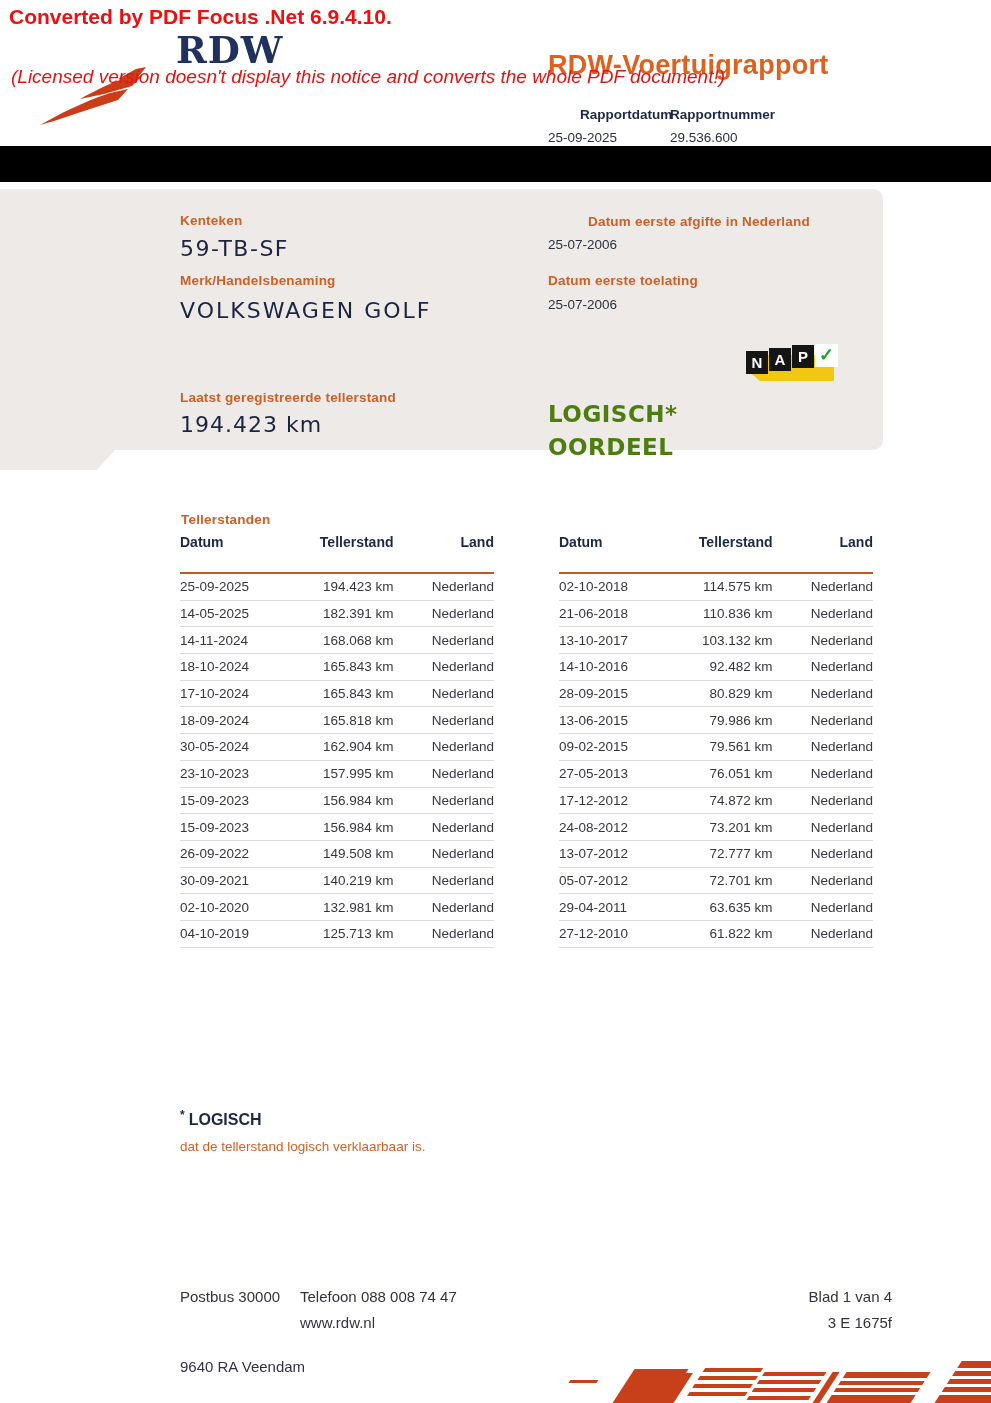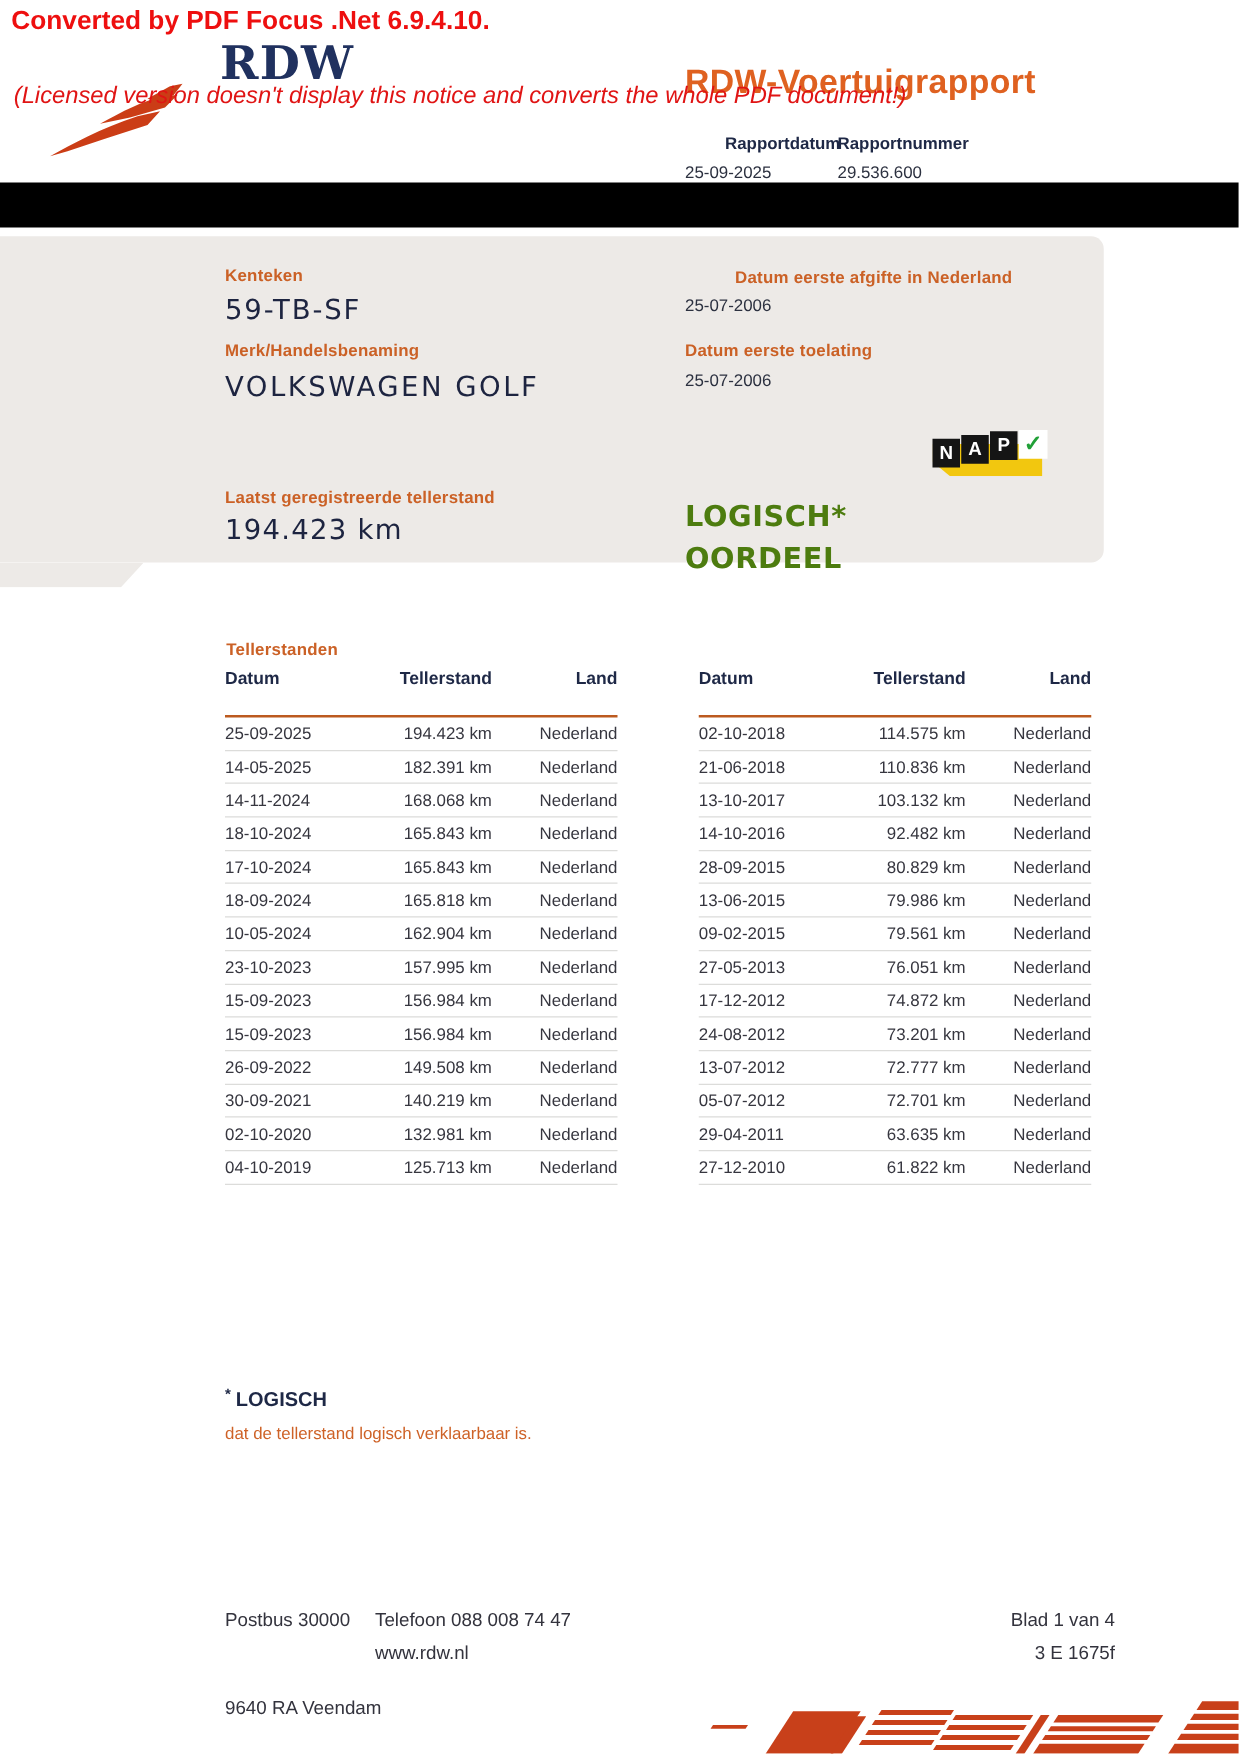--- a/index.html
+++ b/index.html
@@ -155,21 +155,21 @@
         <div class="c1">17-10-2024</div>
         <div class="c2">165.843 km</div>
         <div class="c3">Nederland</div>
       </div>
       <div class="trow">
         <div class="c1">18-09-2024</div>
         <div class="c2">165.818 km</div>
         <div class="c3">Nederland</div>
       </div>
       <div class="trow">
-        <div class="c1">10-05-2024</div>
+        <div class="c1">30-05-2024</div>
         <div class="c2">162.904 km</div>
         <div class="c3">Nederland</div>
       </div>
       <div class="trow">
         <div class="c1">23-10-2023</div>
         <div class="c2">157.995 km</div>
         <div class="c3">Nederland</div>
       </div>
       <div class="trow">
         <div class="c1">15-09-2023</div>

